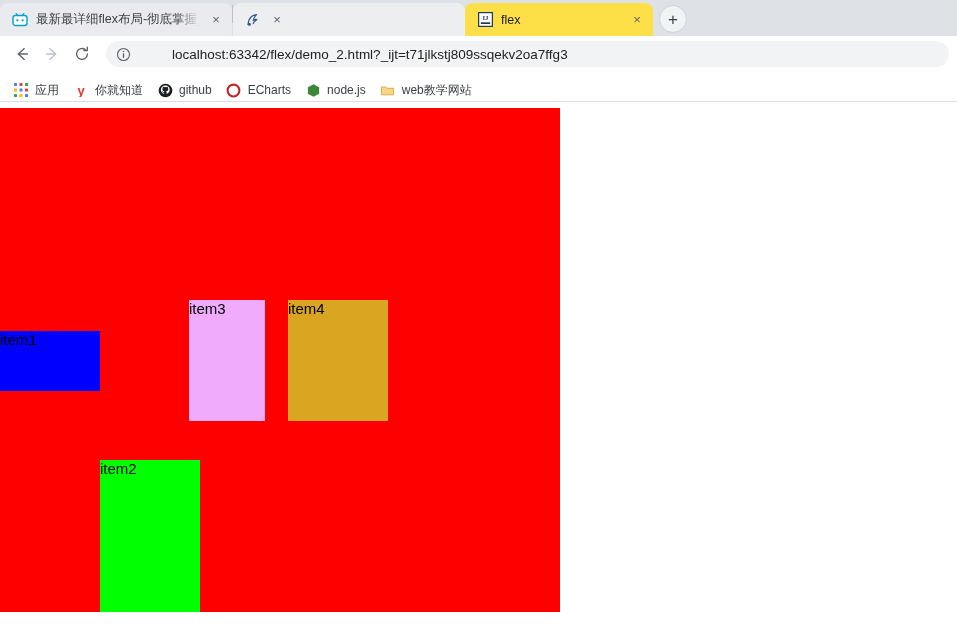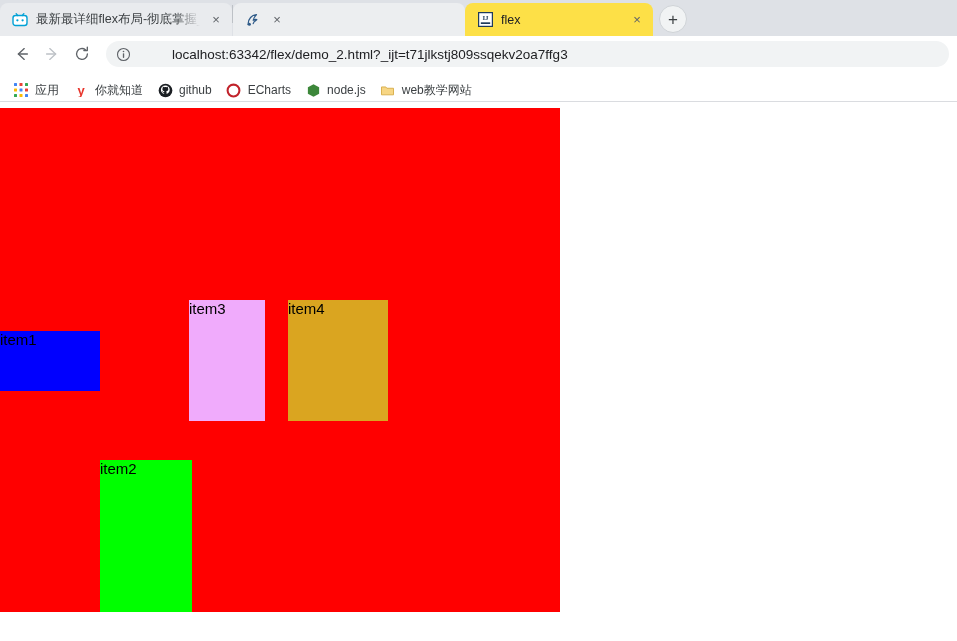--- a/index.html
+++ b/index.html
@@ -152,21 +152,21 @@
     overflow: visible;
   }
   .item1 {
     left: -16px; top: 223px;
     width: 116px; height: 60px;
     background: #0000ff;
     padding-left: 16px;
   }
   .item2 {
     left: 100px; top: 352px;
-    width: 92px; height: 152px;
+    width: 100px; height: 152px;
     background: #00ff00;
   }
   .item3 {
     left: 189px; top: 192px;
     width: 76px; height: 121px;
     background: #f0abfc;
   }
   .item4 {
     left: 288px; top: 192px;
     width: 100px; height: 121px;

